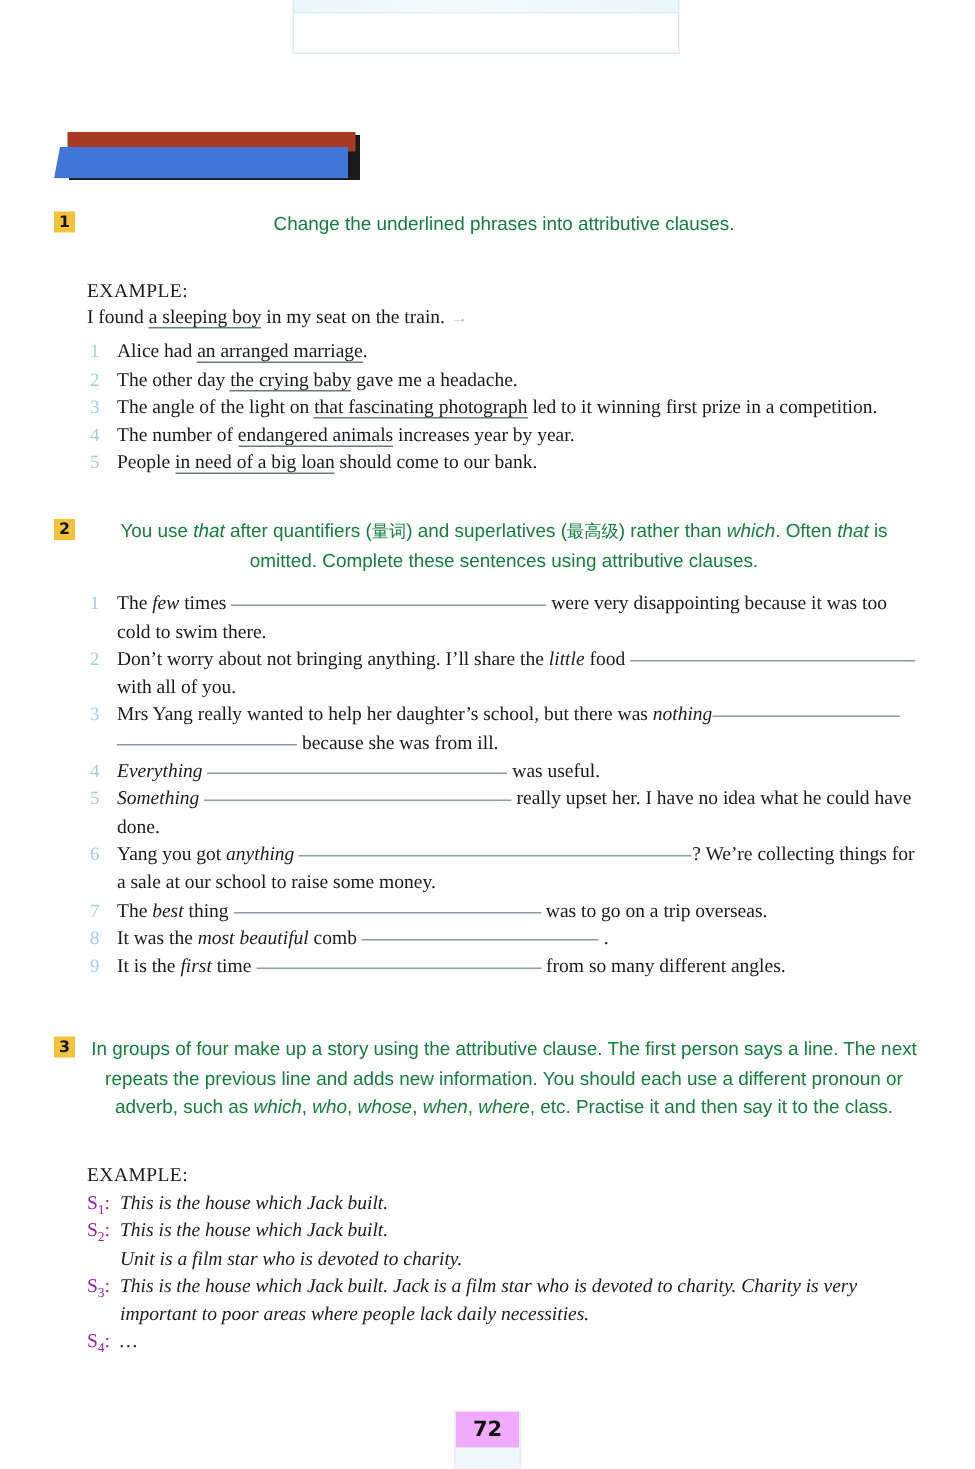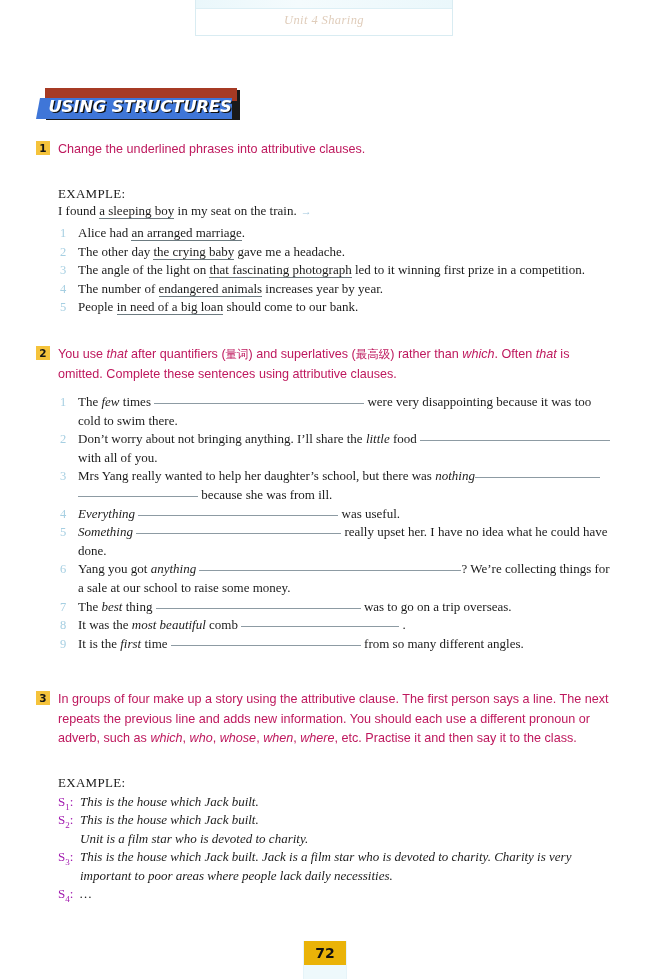--- a/index.html
+++ b/index.html
@@ -96,21 +96,22 @@
     line-height: 14px;
     text-align: center;
   }
   .taskbody {
     margin-left: 22px;
   }
   .instr {
     font-family: "Liberation Sans", sans-serif;
     font-size: 12.6px;
     line-height: 19.5px;
-    color: #be185d;
+    color: #15803d;
+    text-align: center;
   }
   .instr i { font-style: italic; }
   .cn { font-family: "DejaVu Sans", sans-serif; font-size: 11.5px; }
 
   .example-label {
     font-family: "Liberation Serif", serif;
     font-size: 13px;
     letter-spacing: .3px;
     color: #1b1b1b;
     margin-top: 26px;
@@ -168,21 +169,21 @@
     line-height: 18.6px;
     color: #1b1b1b;
   }
   ol.dlist > li .spk { position: absolute; left: 0; top: 0; font-style: normal; }
 
   
   .pagebox {
     position: absolute;
     left: 303px; top: 941px;
     width: 44px; height: 38px;
-    background: #eab308;
+    background: #f0abfc;
     border-left: 1px solid #e6f4f9;
     border-right: 1px solid #e6f4f9;
   }
   .pagebox .pn {
     font-family: "DejaVu Sans", sans-serif;
     font-weight: bold;
     font-size: 14px;
     color: #111111;
     text-align: center;
     line-height: 24px;
@@ -190,28 +191,26 @@
   .pagebox .tint {
     position: absolute; left: 0; right: 0; top: 24px; bottom: 0;
     background: #eef9fc;
   }
 </style>
 </head>
 <body>
 
 <div class="runhead">
   <div class="runhead-rule"></div>
-  <div class="runhead-text">Unit 4 Sharing</div>
 </div>
 
 <div class="banner">
   <div class="banner-shadow"></div>
   <div class="banner-red"></div>
   <div class="banner-blue"></div>
-  <div class="banner-text">USING STRUCTURES</div>
 </div>
 
 <div class="task" style="left:36px; top:140px; width:578px;">
   <div class="tasknum">1</div>
   <div class="taskbody">
     <div class="instr">Change the underlined phrases into attributive clauses.</div>
     <div class="example-label">EXAMPLE:</div>
     <div class="serif-line" id="ex1src"><span>I found </span><span class="ul">a sleeping boy</span><span> in my seat on the train.</span><span class="arrow">→</span></div>
     <ol class="nlist" id="t1list">
         <li><span class="idx">1</span><span>Alice had </span><span class="ul">an arranged marriage</span><span>.</span></li>

